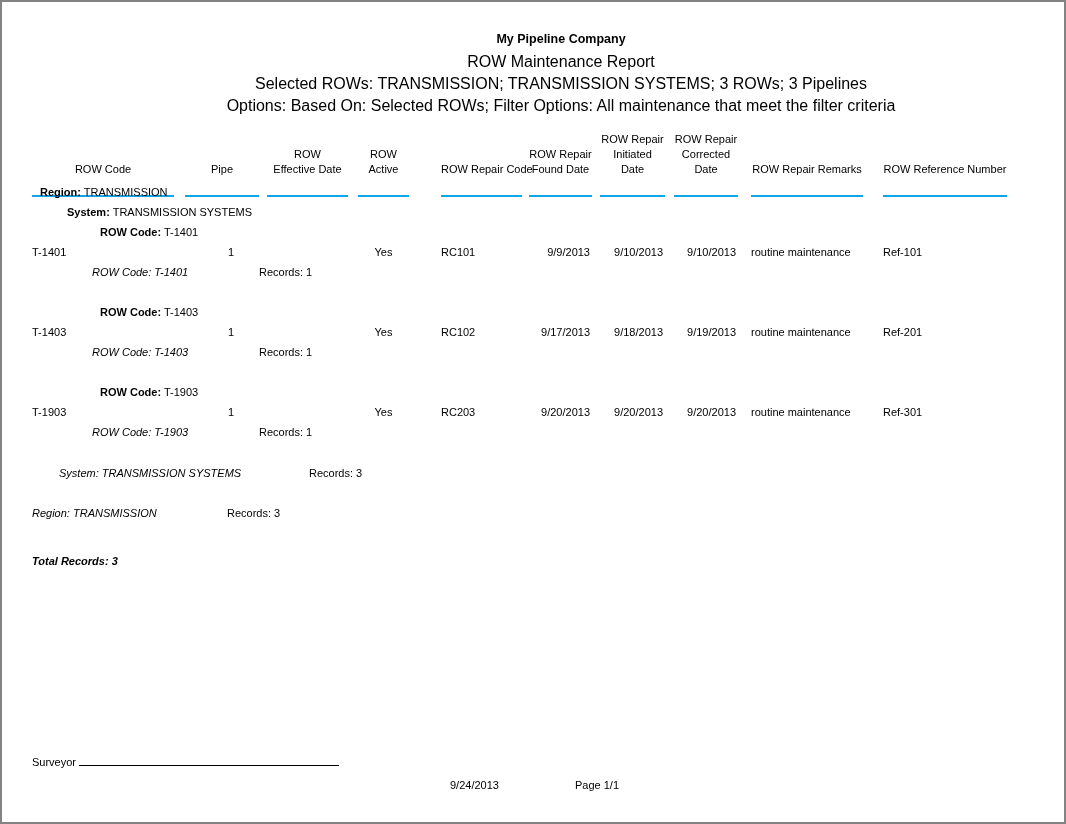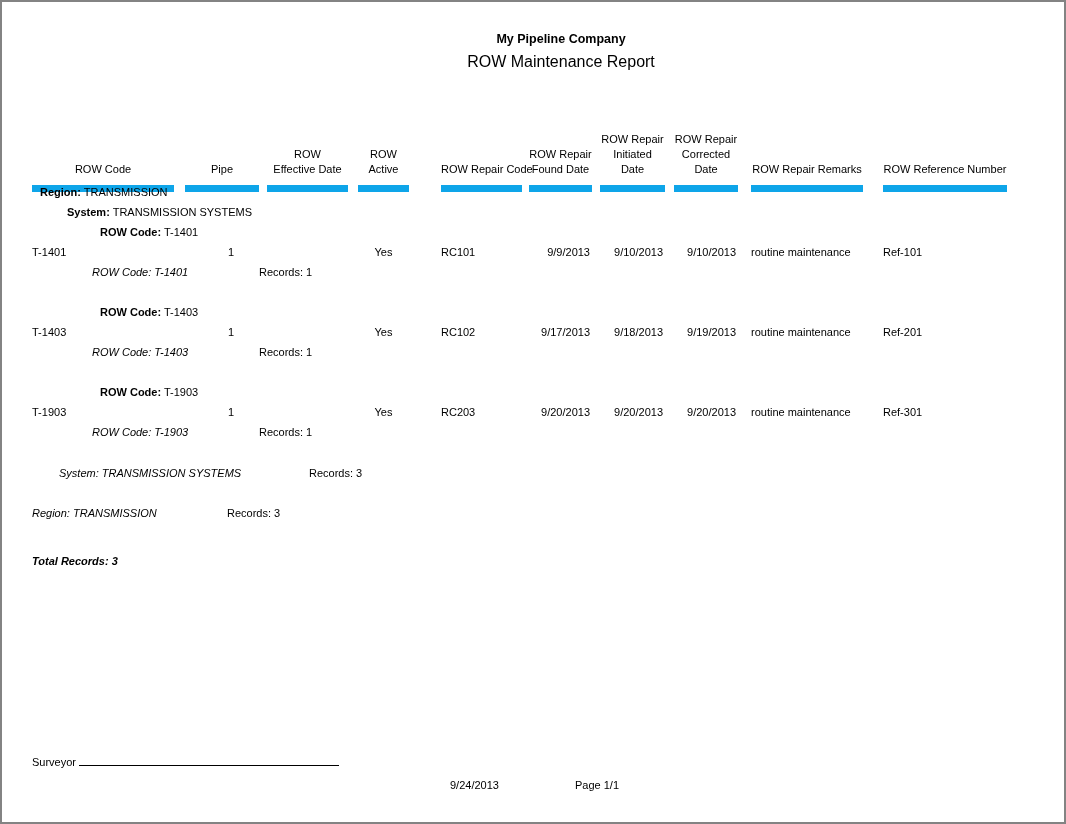--- a/index.html
+++ b/index.html
@@ -31,21 +31,21 @@
   .cols > :nth-child(4){padding-right:12px;}
   .cols > :nth-child(5){padding-right:7px;margin-left:20px;}
   .cols > :nth-child(6){padding-right:8px;}
   .cols > :nth-child(7){padding-right:9px;}
   .cols > :nth-child(8){padding-right:13px;}
   .cols > :nth-child(9){padding-right:20px;}
   .cols > :nth-child(10){padding-right:0;}
 
   .thead{top:130px;height:49px;align-items:end;font-size:11px;}
   .th{box-sizing:border-box;}
-  .hcell{border-bottom:7px solid #0ea5e9;text-align:center;padding-bottom:8px;}
+  .hcell{border-bottom:2px solid #0ea5e9;text-align:center;padding-bottom:18px;}
   .hcell span{display:block;line-height:15px;white-space:nowrap;}
 
   .row{font-size:11px;line-height:14px;}
   .cell{box-sizing:border-box;white-space:nowrap;overflow:visible;}
   .al{text-align:left;}
   .ac{text-align:center;}
   .ar{text-align:right;}
   .pr25{display:inline-block;padding-right:25px;}
   .pr2{display:inline-block;padding-right:2px;}
 
@@ -58,20 +58,22 @@
   .sig-line{display:inline-block;width:260px;border-bottom:1px solid #000;height:12px;margin-left:3px;}
 </style>
 </head>
 <body>
 
 <div class="page">
 
   <div class="report-header">
     <div class="title">My Pipeline Company</div>
     <div class="subline">ROW Maintenance Report</div>
+    <div class="subline">Selected ROWs: TRANSMISSION; TRANSMISSION SYSTEMS; 3 ROWs; 3 Pipelines</div>
+    <div class="subline">Options: Based On: Selected ROWs; Filter Options: All maintenance that meet the filter criteria</div>
   </div>
 
   <div class="cols thead">
     <div class="th">
         <div class="hcell">
           <span>ROW Code</span>
         </div>
       </div>
     <div class="th">
         <div class="hcell">

